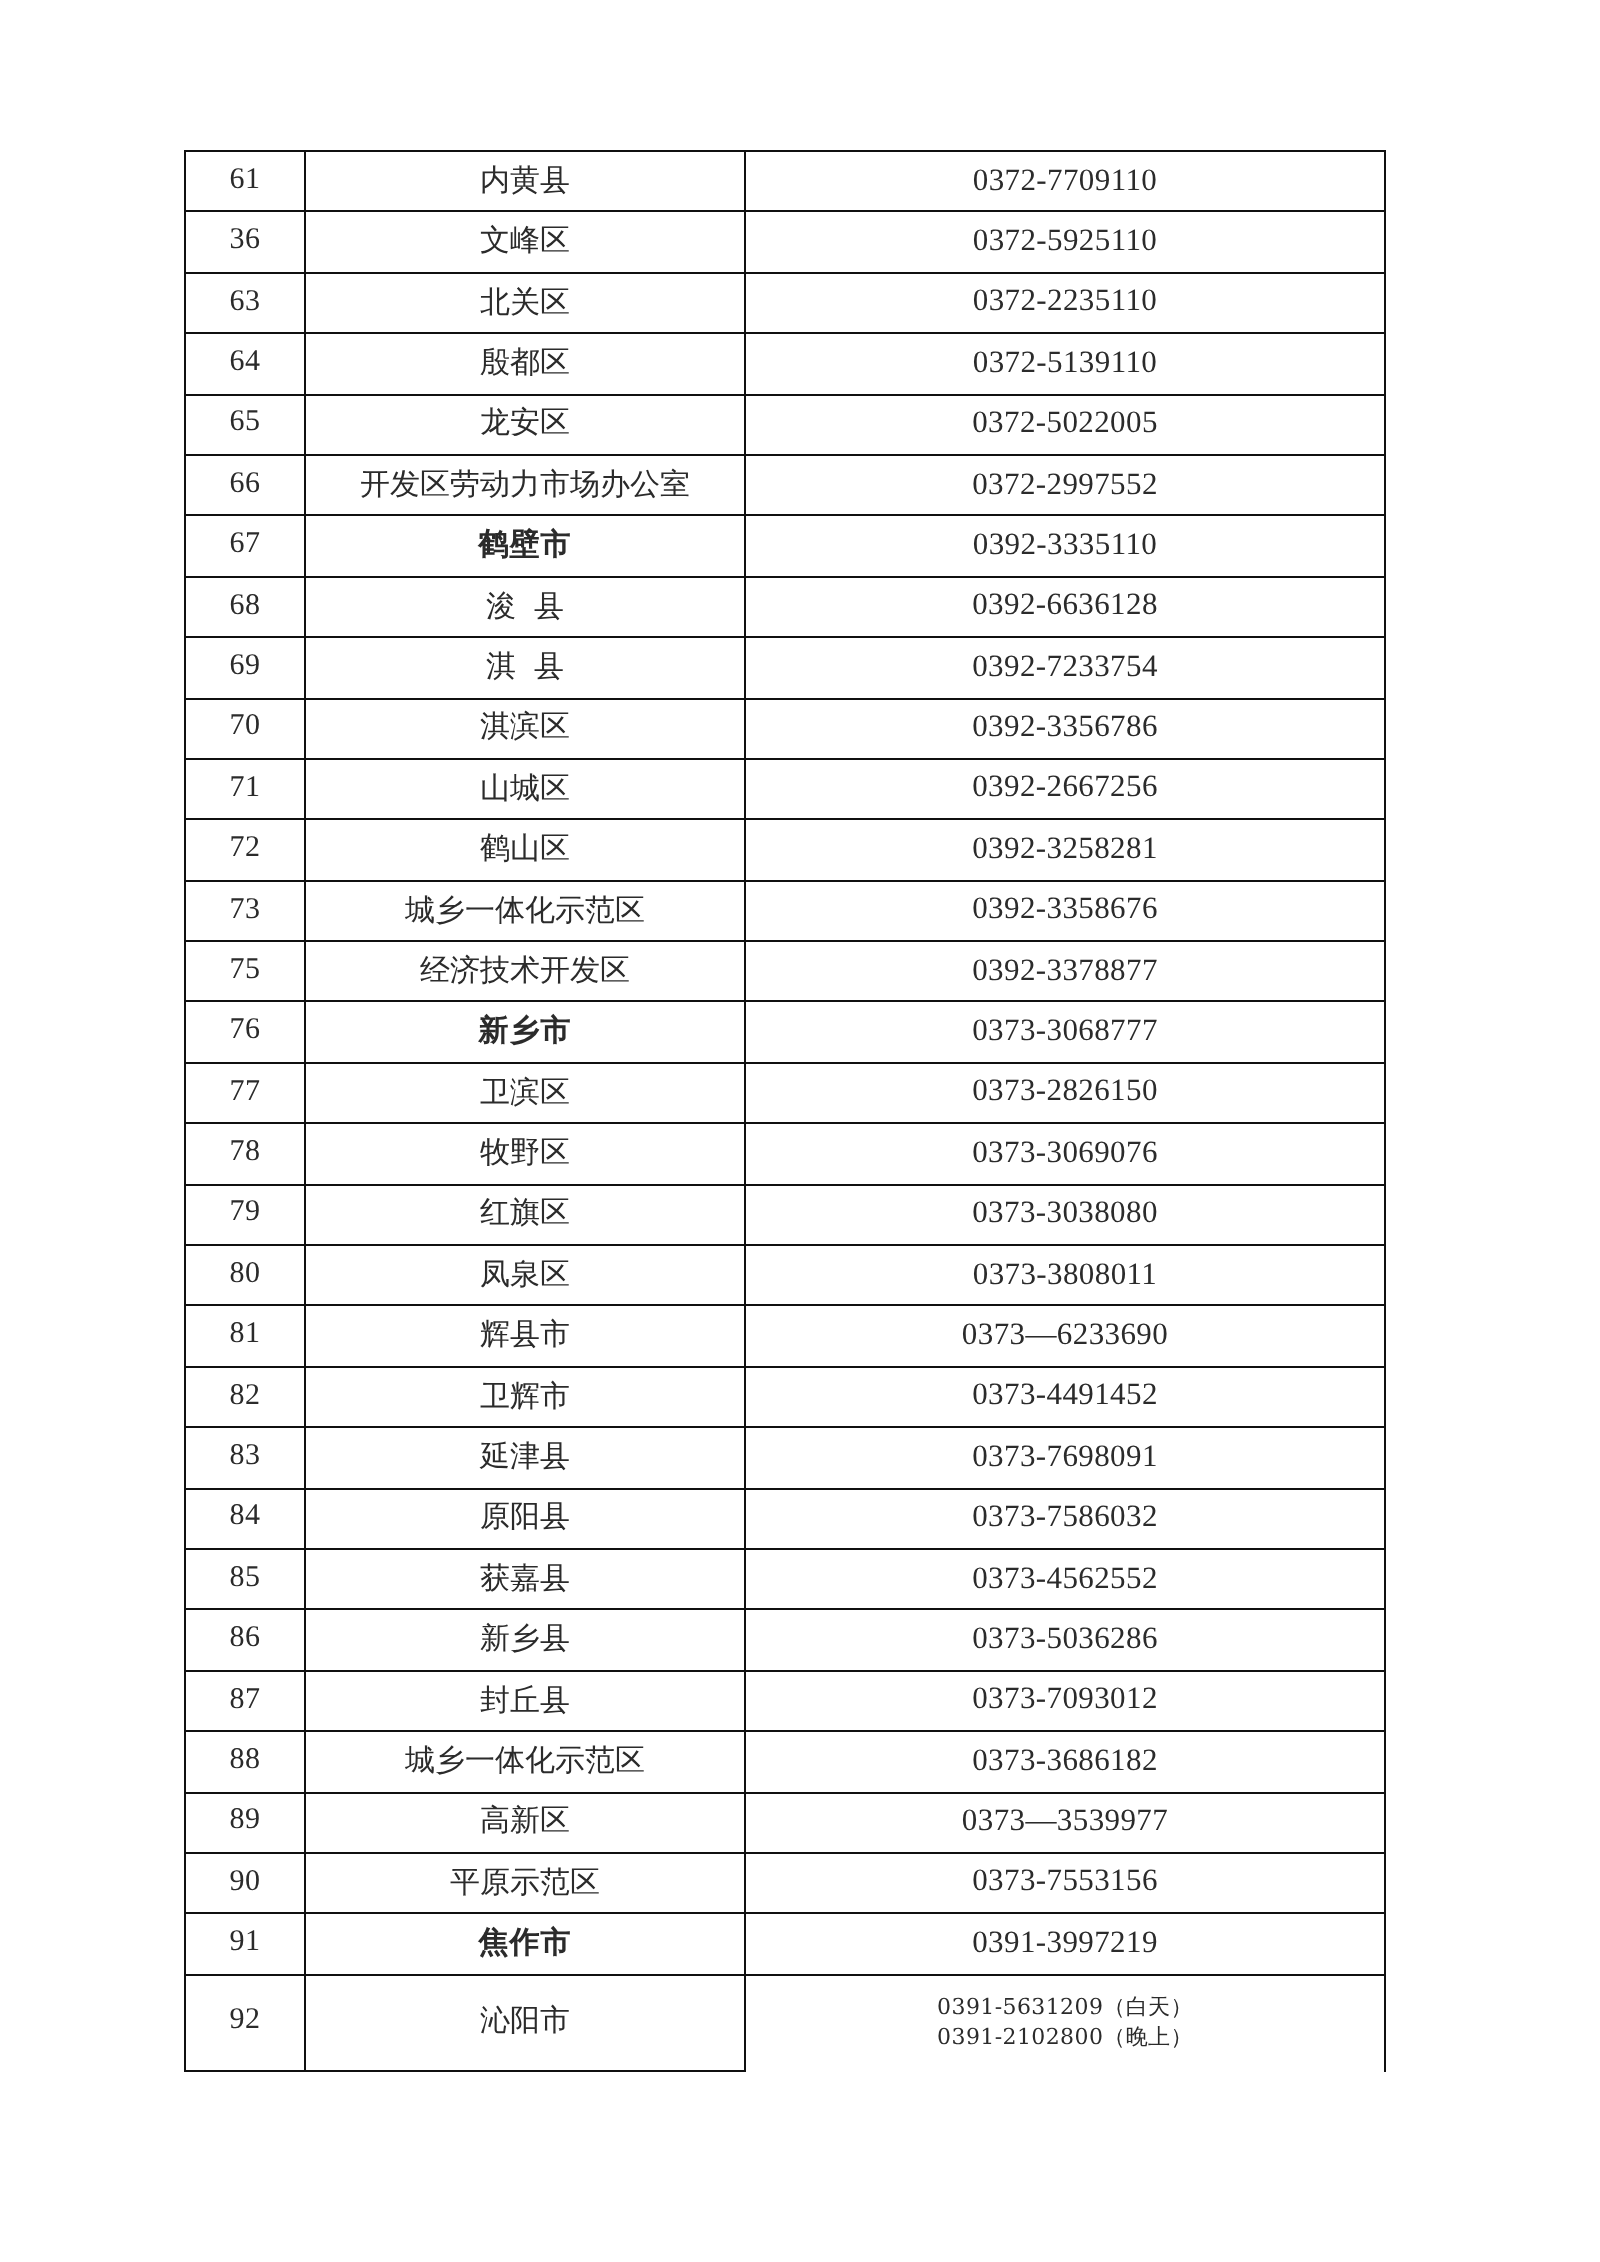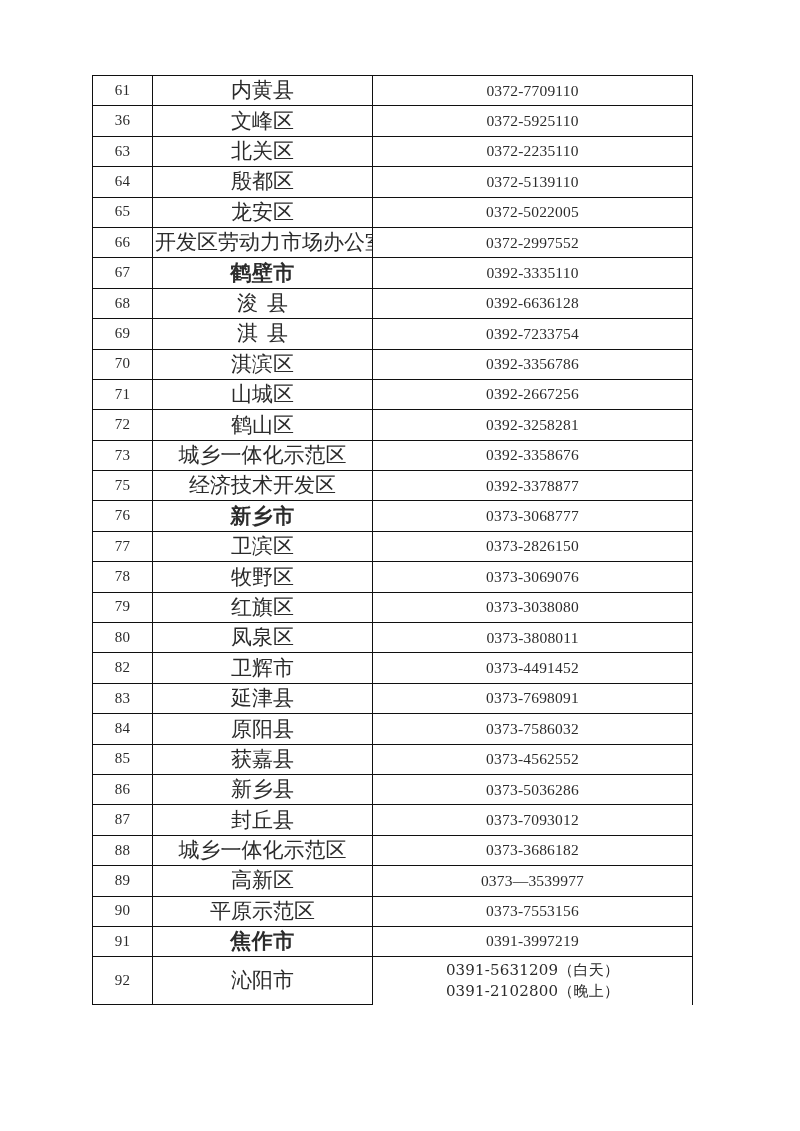--- a/index.html
+++ b/index.html
@@ -53,21 +53,21 @@
     overflow: hidden;
   }
 
   #contact-table td.cell-index {
     font-size: 15px;
     letter-spacing: 0.3px;
   }
 
   #contact-table td.cell-name {
     font-family: "DejaVu Serif", "Liberation Serif", serif;
-    font-size: 21px;
+    font-size: 15px;
   }
 
   #contact-table td.cell-phone {
     font-size: 15.5px;
     letter-spacing: 0.2px;
   }
 
   #contact-table tr.row-heading td.cell-name {
     font-weight: bold;
     letter-spacing: 0.5px;
@@ -78,21 +78,21 @@
     text-indent: 9px;
   }
 
   #contact-table tr.row-multiline td {
     height: 48px;
   }
 
   #contact-table tr.row-multiline td.cell-phone {
     white-space: normal;
     line-height: 1.42;
-    font-size: 15px;
+    font-size: 11px;
   }
 
   #contact-table tr.row-multiline td.cell-phone .phone-line {
     display: block;
     font-family: "DejaVu Serif", "Liberation Serif", serif;
   }
 
   
   #contact-table tr.row-last td.cell-phone {
     border-bottom-color: transparent;
@@ -198,20 +198,25 @@
           <td class="cell-index">79</td>
           <td class="cell-name">红旗区</td>
           <td class="cell-phone">0373-3038080</td>
         </tr>
         <tr>
           <td class="cell-index">80</td>
           <td class="cell-name">凤泉区</td>
           <td class="cell-phone">0373-3808011</td>
         </tr>
         <tr>
+          <td class="cell-index">81</td>
+          <td class="cell-name">辉县市</td>
+          <td class="cell-phone">0373—6233690</td>
+        </tr>
+        <tr>
           <td class="cell-index">82</td>
           <td class="cell-name">卫辉市</td>
           <td class="cell-phone">0373-4491452</td>
         </tr>
         <tr>
           <td class="cell-index">83</td>
           <td class="cell-name">延津县</td>
           <td class="cell-phone">0373-7698091</td>
         </tr>
         <tr>

